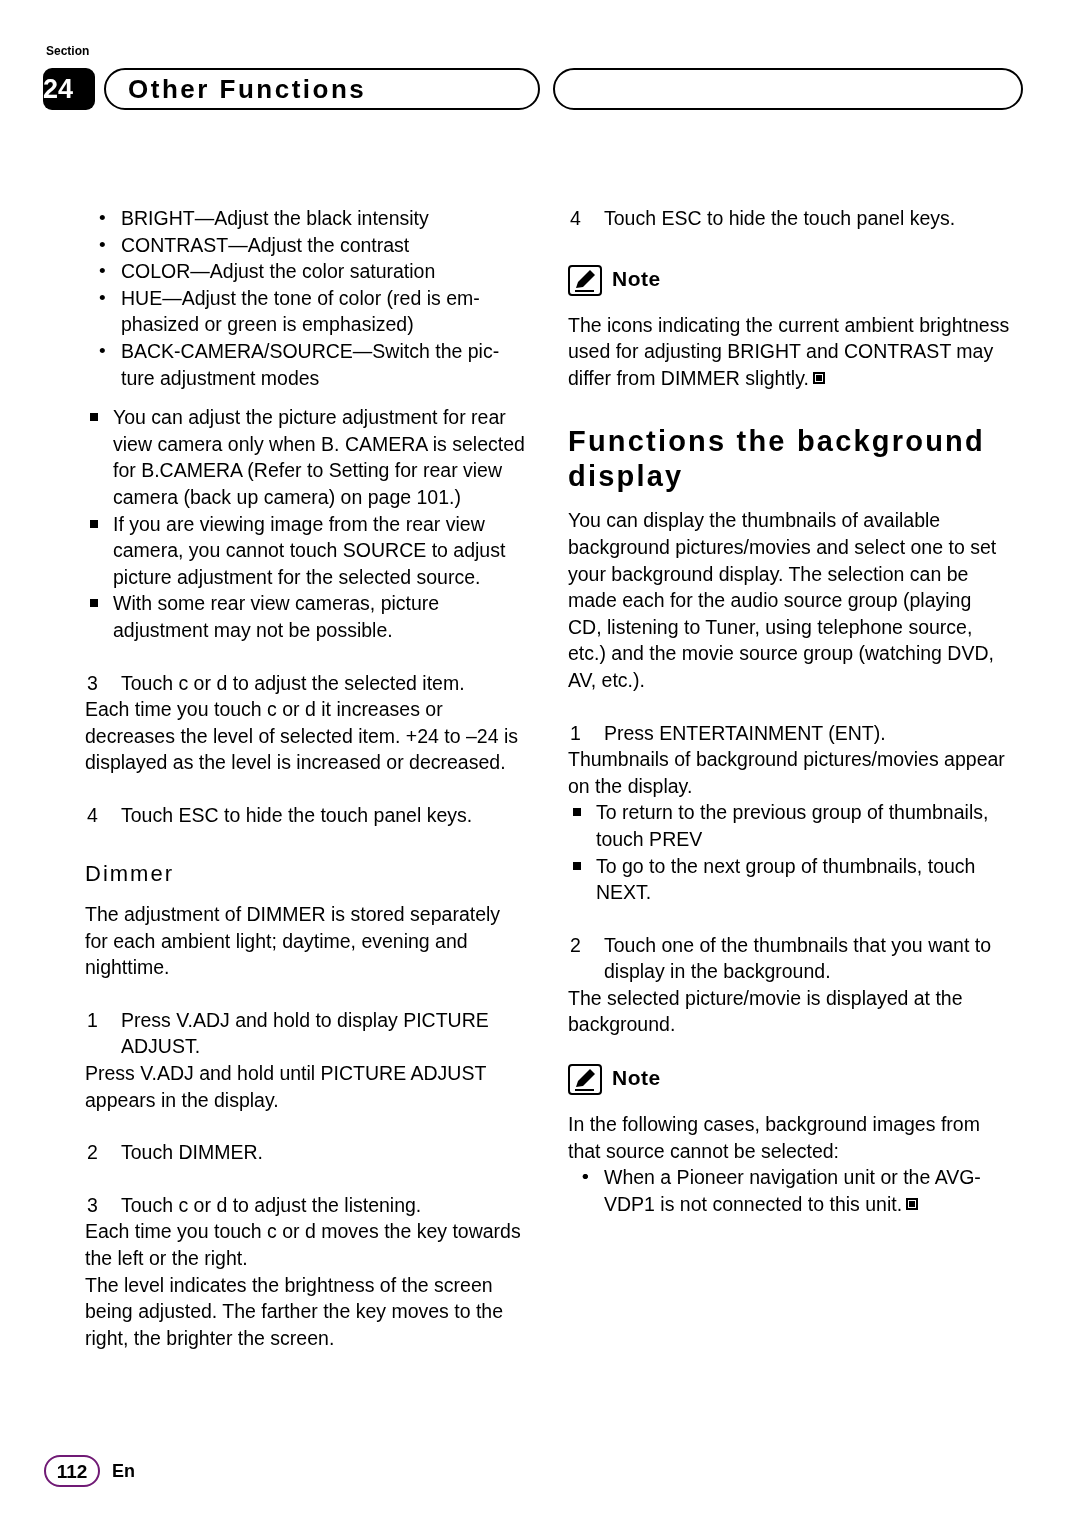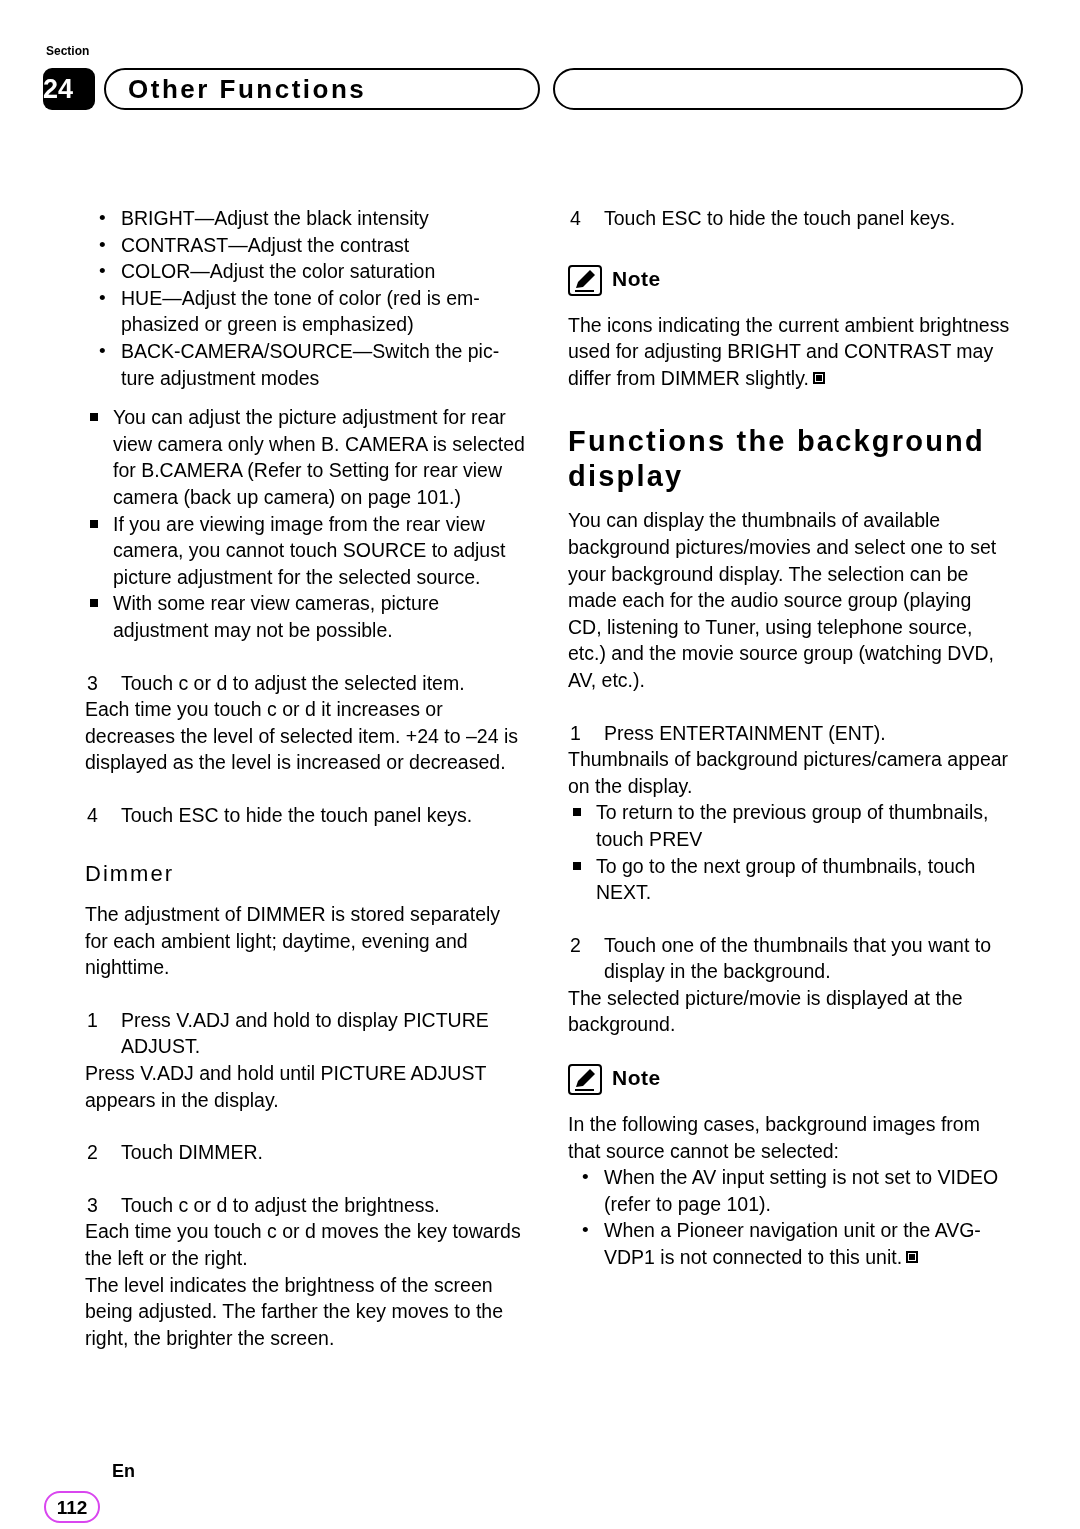--- a/index.html
+++ b/index.html
@@ -191,28 +191,27 @@
     top: 1455px;
     width: 300px;
     height: 40px;
   }
   #page-number {
     position: absolute;
     left: 0;
     top: 0;
     width: 56px;
     height: 32px;
-    border: 2px solid #d946ef;
+    border: 2px solid #701a75;
     border-radius: 16px;
     box-sizing: border-box;
     text-align: center;
     line-height: 30px;
     font-size: 19px;
     font-weight: bold;
-    margin-top: 36px;
   }
   #lang-code {
     position: absolute;
     left: 68px;
     top: 6px;
     font-size: 18px;
     font-weight: bold;
   }
 </style>
 </head>
@@ -299,21 +298,21 @@
 
   <div class="step">
     <span class="num">2</span>
     <span>Touch DIMMER.</span>
   </div>
 
   <div class="gap-m"></div>
 
   <div class="step">
     <span class="num">3</span>
-    <span>Touch c or d to adjust the brightness.</span>
+    <span>Touch c or d to adjust the listening.</span>
   </div>
   <p>Each time you touch c or d moves the key towards the left or the right.</p>
   <p>The level indicates the brightness of the screen being adjusted. The farther the key moves to the right, the brighter the screen.</p>
 </div>
 
 <div class="column" id="col-right">
 
   <div class="step">
     <span class="num">4</span>
     <span>Touch ESC to hide the touch panel keys.</span>
@@ -342,21 +341,21 @@
   <div class="gap-s"></div>
 
   <p>You can display the thumbnails of available background pictures/movies and select one to set your background display. The selection can be made each for the audio source group (playing CD, listening to Tuner, using telephone source, etc.) and the movie source group (watching DVD, AV, etc.).</p>
 
   <div class="gap-m"></div>
 
   <div class="step">
     <span class="num">1</span>
     <span>Press ENTERTAINMENT (ENT).</span>
   </div>
-  <p>Thumbnails of background pictures/camera appear on the display.</p>
+  <p>Thumbnails of background pictures/movies appear on the display.</p>
 
   <div class="sq-item">
     <span class="sq"></span>
     <span>To return to the previous group of thumbnails, touch PREV</span>
   </div>
   <div class="sq-item">
     <span class="sq"></span>
     <span>To go to the next group of thumbnails, touch NEXT.</span>
   </div>
 
@@ -379,21 +378,20 @@
     </span>
     <span class="ntext">Note</span>
   </div>
 
   <div class="gap-s"></div>
 
   <p>In the following cases, background images from that source cannot be selected:</p>
 
   <div class="bullet-item">
     <span class="dot">•</span>
-    <span>When the AV input setting is not set to VIDEO (refer to page 101).</span>
   </div>
   <div class="bullet-item">
     <span class="dot">•</span>
     <span>When a Pioneer navigation unit or the AVG-VDP1 is not connected to this unit.</span><span class="endsq"><i></i></span>
   </div>
 </div>
 
 <div id="footer">
   <div id="page-number">112</div>
   <div id="lang-code">En</div>

